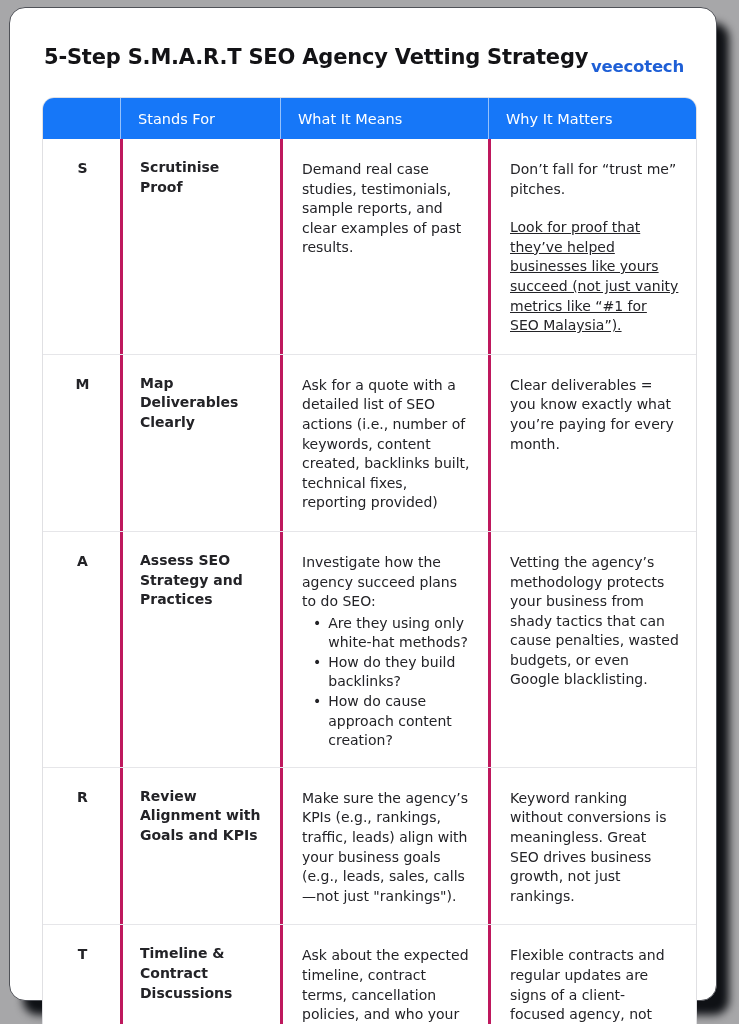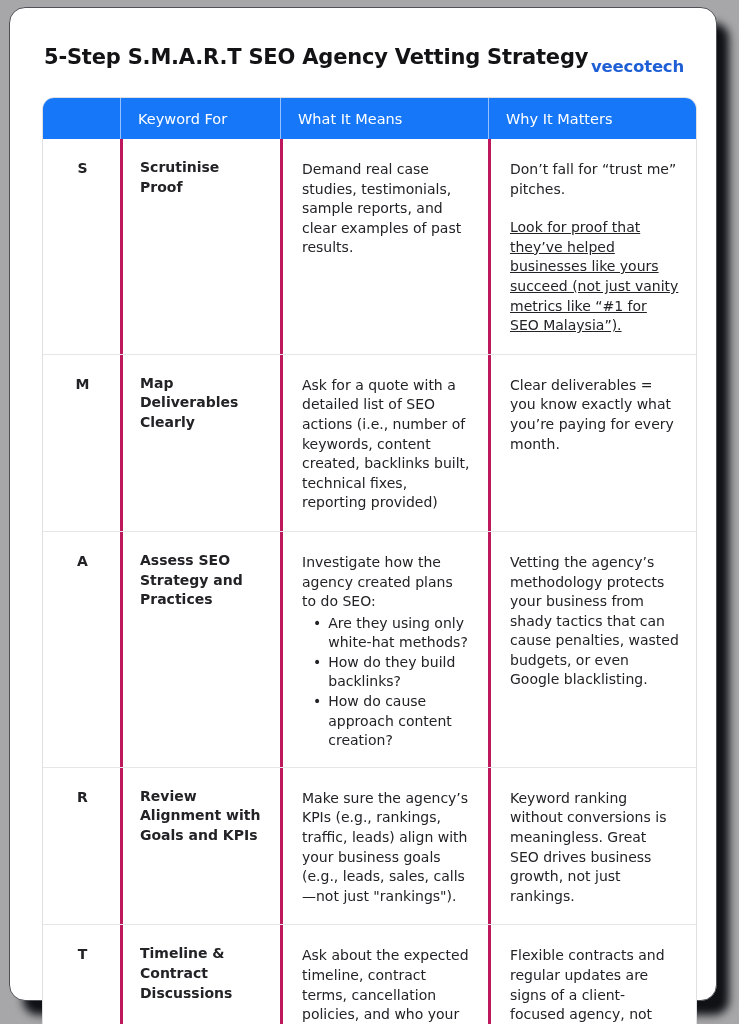--- a/index.html
+++ b/index.html
@@ -118,21 +118,21 @@
 
 <div class="card">
   <div class="header-bar">
     <h1 class="page-title">5-Step S.M.A.R.T SEO Agency Vetting Strategy</h1>
     <div class="logo">veecotech</div>
   </div>
 
   <div class="table">
     <div class="trow thead">
       <div class="hcell"></div>
-      <div class="hcell">Keyword For</div>
+      <div class="hcell">Stands For</div>
       <div class="hcell">What It Means</div>
       <div class="hcell">Why It Matters</div>
     </div>
     <div id="tbody">
         <div class="trow">
           <div class="cell letter-cell">S</div>
           <div class="cell stands-cell">Scrutinise Proof</div>
           <div class="cell means-cell">
             <p>Demand real case studies, testimonials, sample reports, and clear examples of past results.</p>
           </div>
@@ -148,21 +148,21 @@
             <p>Ask for a quote with a detailed list of SEO actions (i.e., number of keywords, content created, backlinks built, technical fixes, reporting provided)</p>
           </div>
           <div class="cell matters-cell">
             <p>Clear deliverables = you know exactly what you’re paying for every month.</p>
           </div>
         </div>
         <div class="trow">
           <div class="cell letter-cell">A</div>
           <div class="cell stands-cell">Assess SEO Strategy and Practices</div>
           <div class="cell means-cell">
-            <p>Investigate how the agency created plans to do SEO:</p>
+            <p>Investigate how the agency succeed plans to do SEO:</p>
             <ul class="bullets">
               <li>
                 <span class="dot">•</span>
                 <span>Are they using only white-hat methods?</span>
               </li>
               <li>
                 <span class="dot">•</span>
                 <span>How do they build backlinks?</span>
               </li>
               <li>

